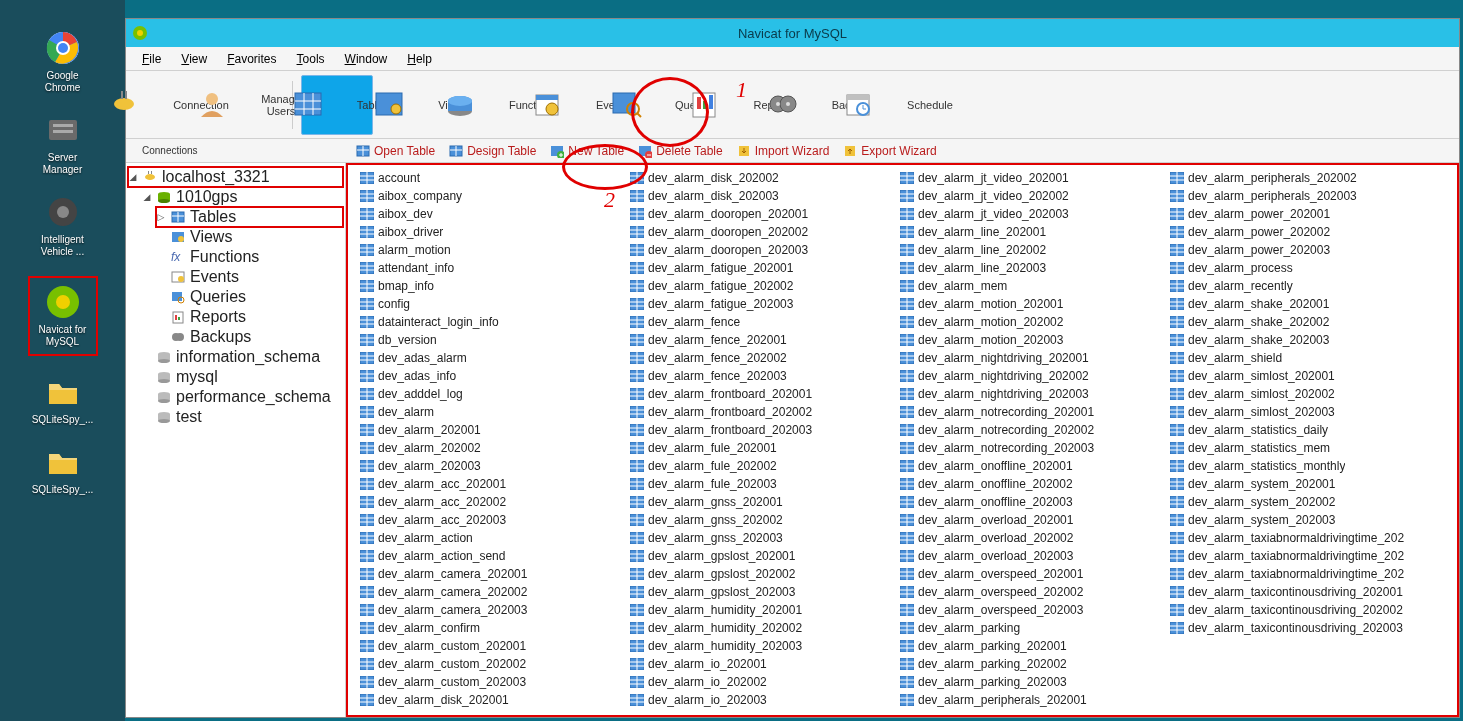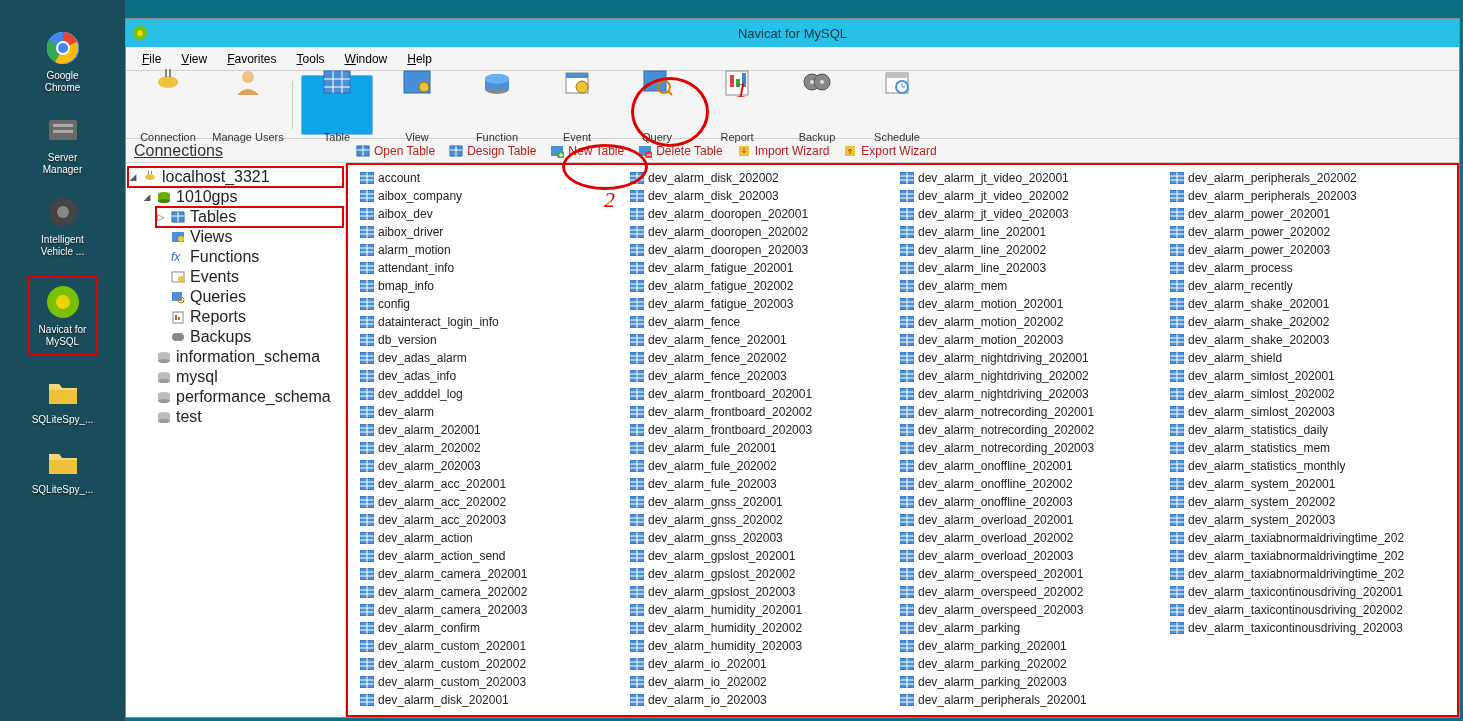--- a/index.html
+++ b/index.html
@@ -14,28 +14,28 @@
 .app { position: absolute; left: 125px; top: 18px; width: 1335px; height: 700px; background: #fff; border: 1px solid #888; display: flex; flex-direction: column; }
 .titlebar { background: #29c0e7; height: 28px; display: flex; align-items: center; justify-content: center; position: relative; }
 .titlebar .tb-icon { position: absolute; left: 6px; top: 6px; width: 16px; height: 16px; }
 .titlebar .tb-title { color: #0a3a4a; font-size: 13px; }
 
 .menubar { height: 24px; background: #f5f5f5; border-bottom: 1px solid #d0d0d0; display: flex; align-items: center; padding: 0 8px; gap: 4px; }
 .menubar .menu-item { padding: 2px 8px; cursor: pointer; }
 .menubar .u { text-decoration: underline; }
 
 .toolbar { height: 68px; background: #f5f5f5; border-bottom: 1px solid #d0d0d0; display: flex; align-items: center; padding: 0 6px; gap: 8px; }
-.toolbar .tb-btn { width: 72px; height: 60px; text-align: center; cursor: pointer; display: flex; flex-direction: column; align-items: center; justify-content: center; border-radius: 2px; position: relative; gap: 32px; }
+.toolbar .tb-btn { width: 72px; height: 60px; text-align: center; cursor: pointer; display: flex; flex-direction: row; align-items: center; justify-content: center; border-radius: 2px; position: relative; gap: 32px; }
 .toolbar .tb-btn.active { background: #0ea5e9; border: 1px solid #7bb6e8; text-align: center; }
 .toolbar .tb-btn .tbicon { width: 34px; height: 30px; margin-bottom: 2px; }
 .toolbar .tb-btn .tblabel { font-size: 11px; color: #333; }
 .toolbar .sep { width: 1px; height: 48px; background: #ccc; }
 
 .subbar { height: 24px; background: #f5f5f5; border-bottom: 1px solid #d0d0d0; display: flex; align-items: center; }
-.subbar .conn-label { width: 220px; padding: 0 8px; font-size: 16px; color: #333; text-decoration: underline; }
+.subbar .conn-label { width: 220px; padding: 0 16px; font-size: 10px; color: #333; }
 .subbar .actions { display: flex; gap: 2px; padding-left: 4px; }
 .subbar .act { display: flex; align-items: center; gap: 4px; padding: 2px 6px; cursor: pointer; font-size: 12px; color: #b91c1c; }
 .subbar .act .aicon { width: 14px; height: 14px; }
 
 .body-row { flex: 1; display: flex; overflow: hidden; }
 .tree { width: 220px; border-right: 1px solid #d0d0d0; background: #fff; padding: 4px 2px; overflow: auto; }
 .tree-node { display: flex; align-items: center; gap: 4px; padding: 1px 0; cursor: pointer; white-space: nowrap; }
 .tree-node .twisty { width: 10px; text-align: center; color: #555; font-size: 9px; }
 .tree-node .ticon { width: 16px; height: 14px; display: inline-block; }
 .tree-node .tlabel { font-size: 16px; color: #222; }

